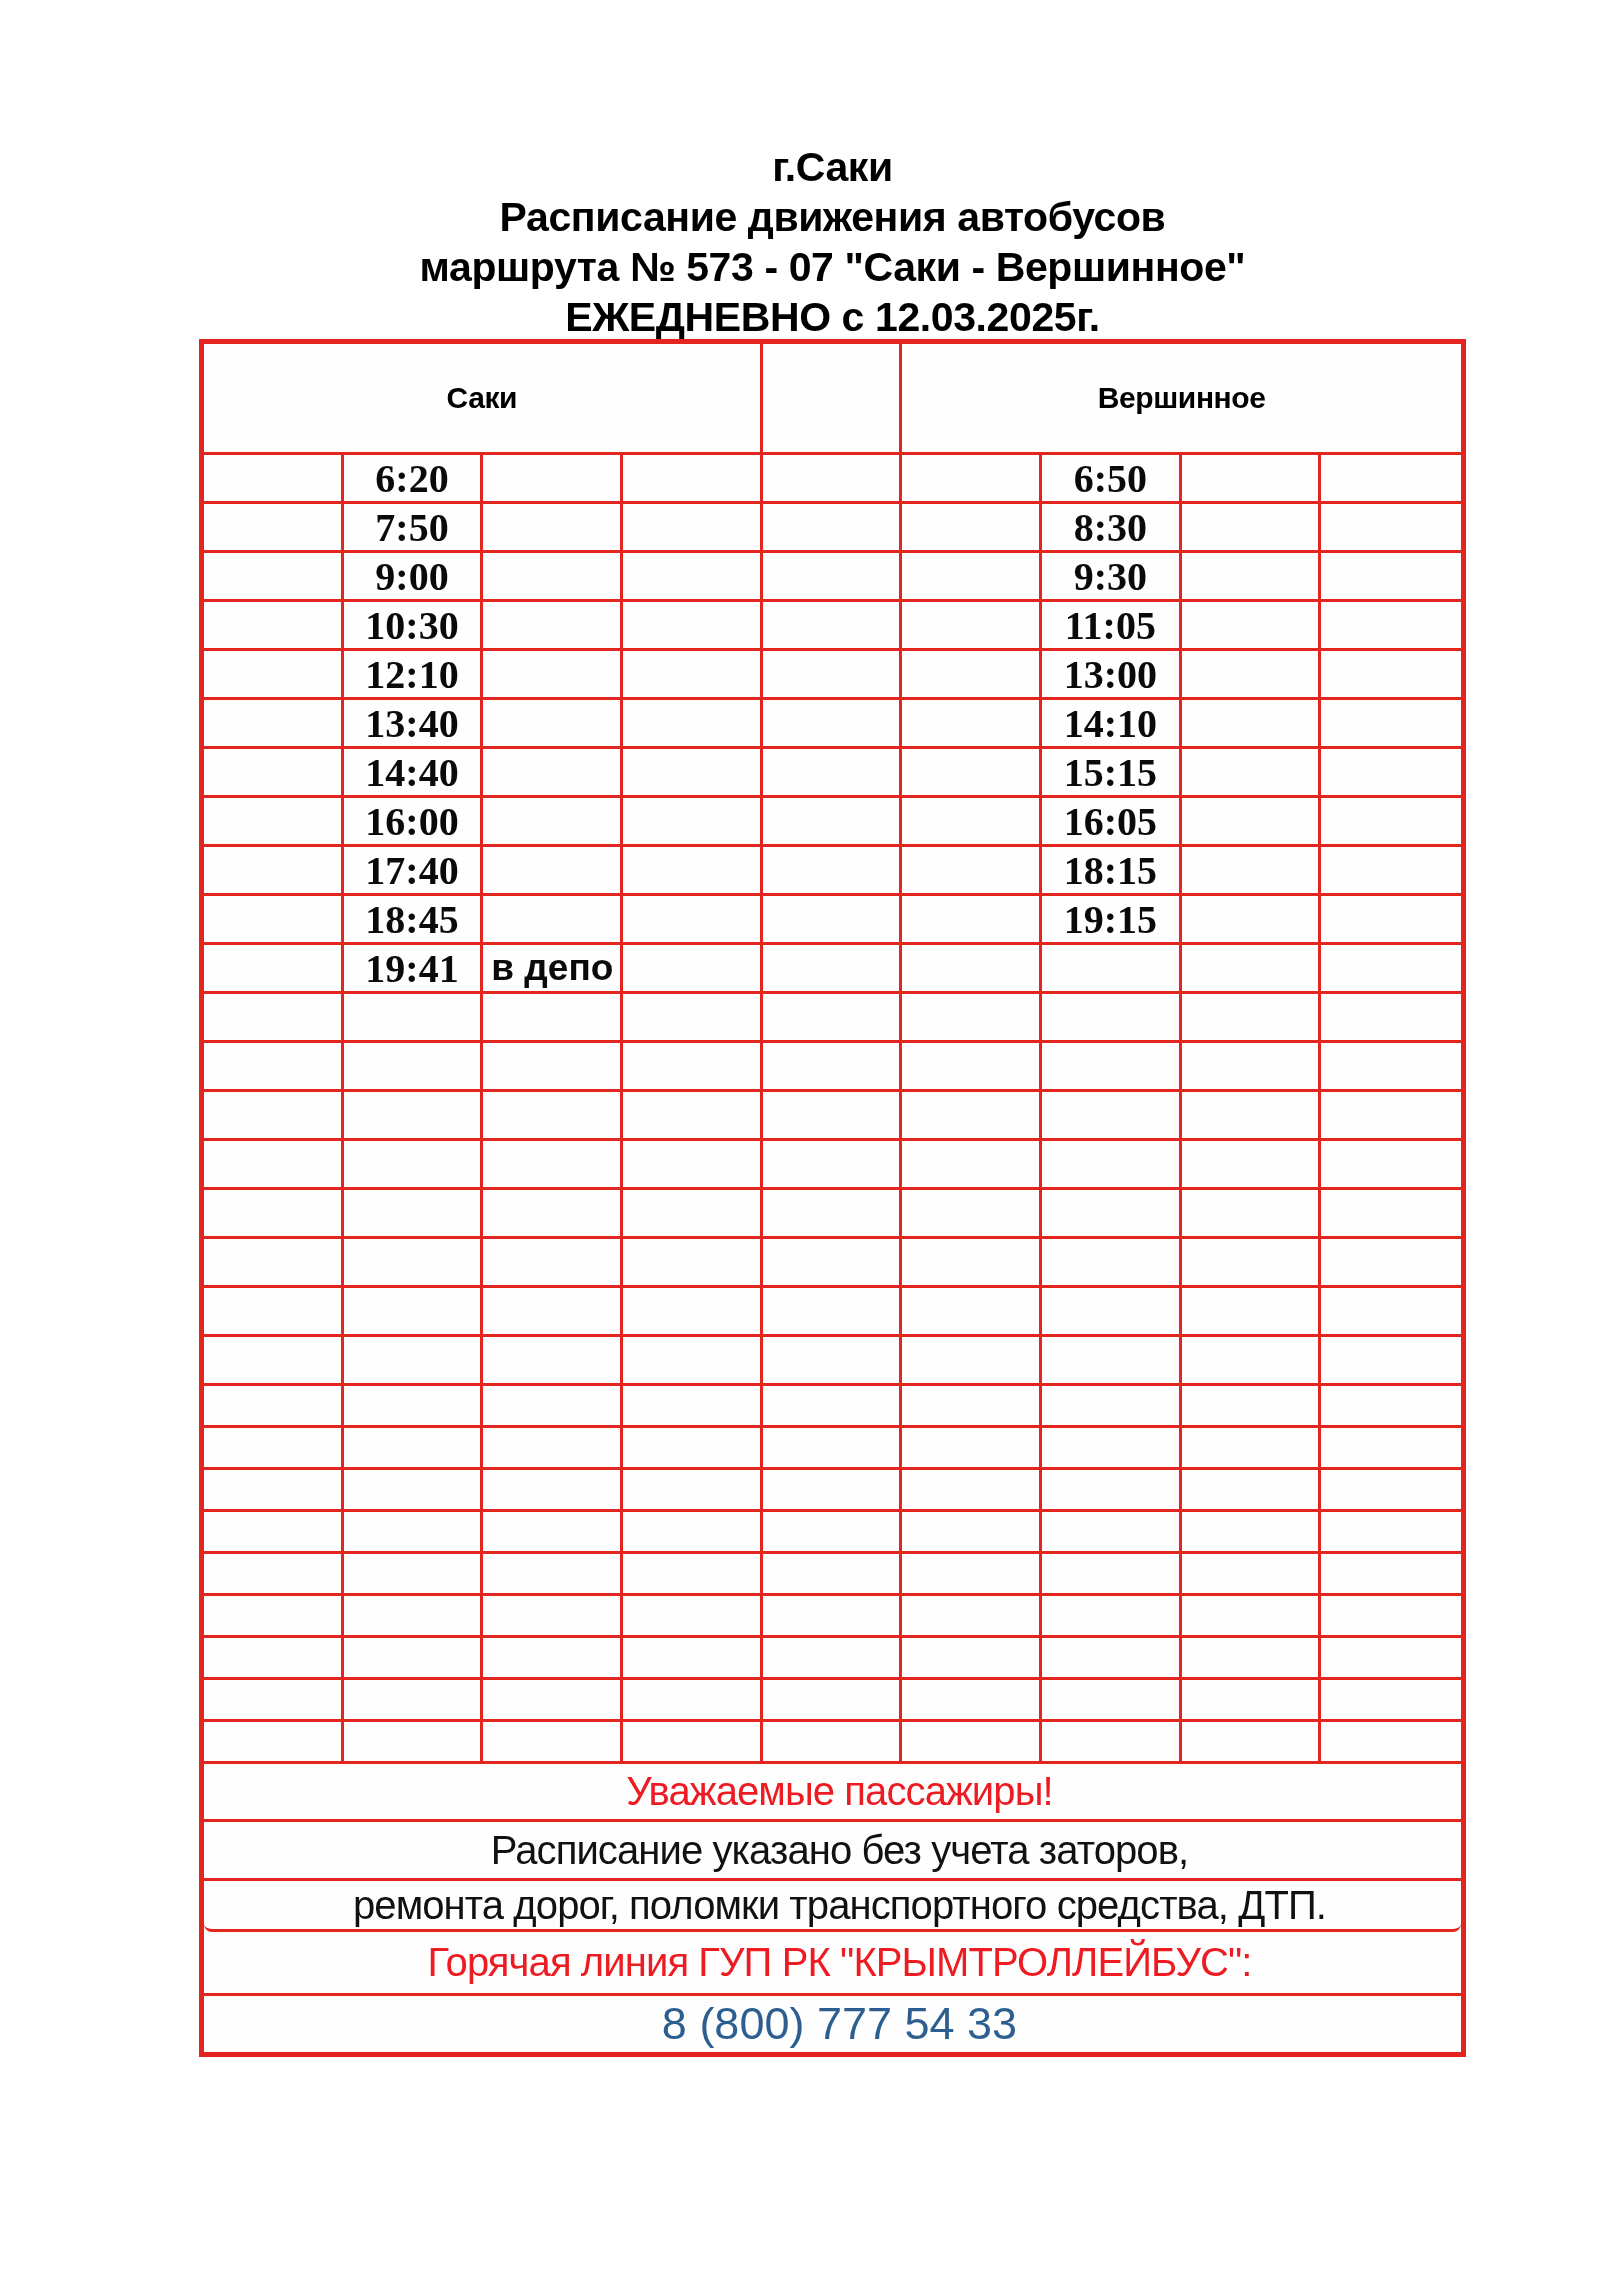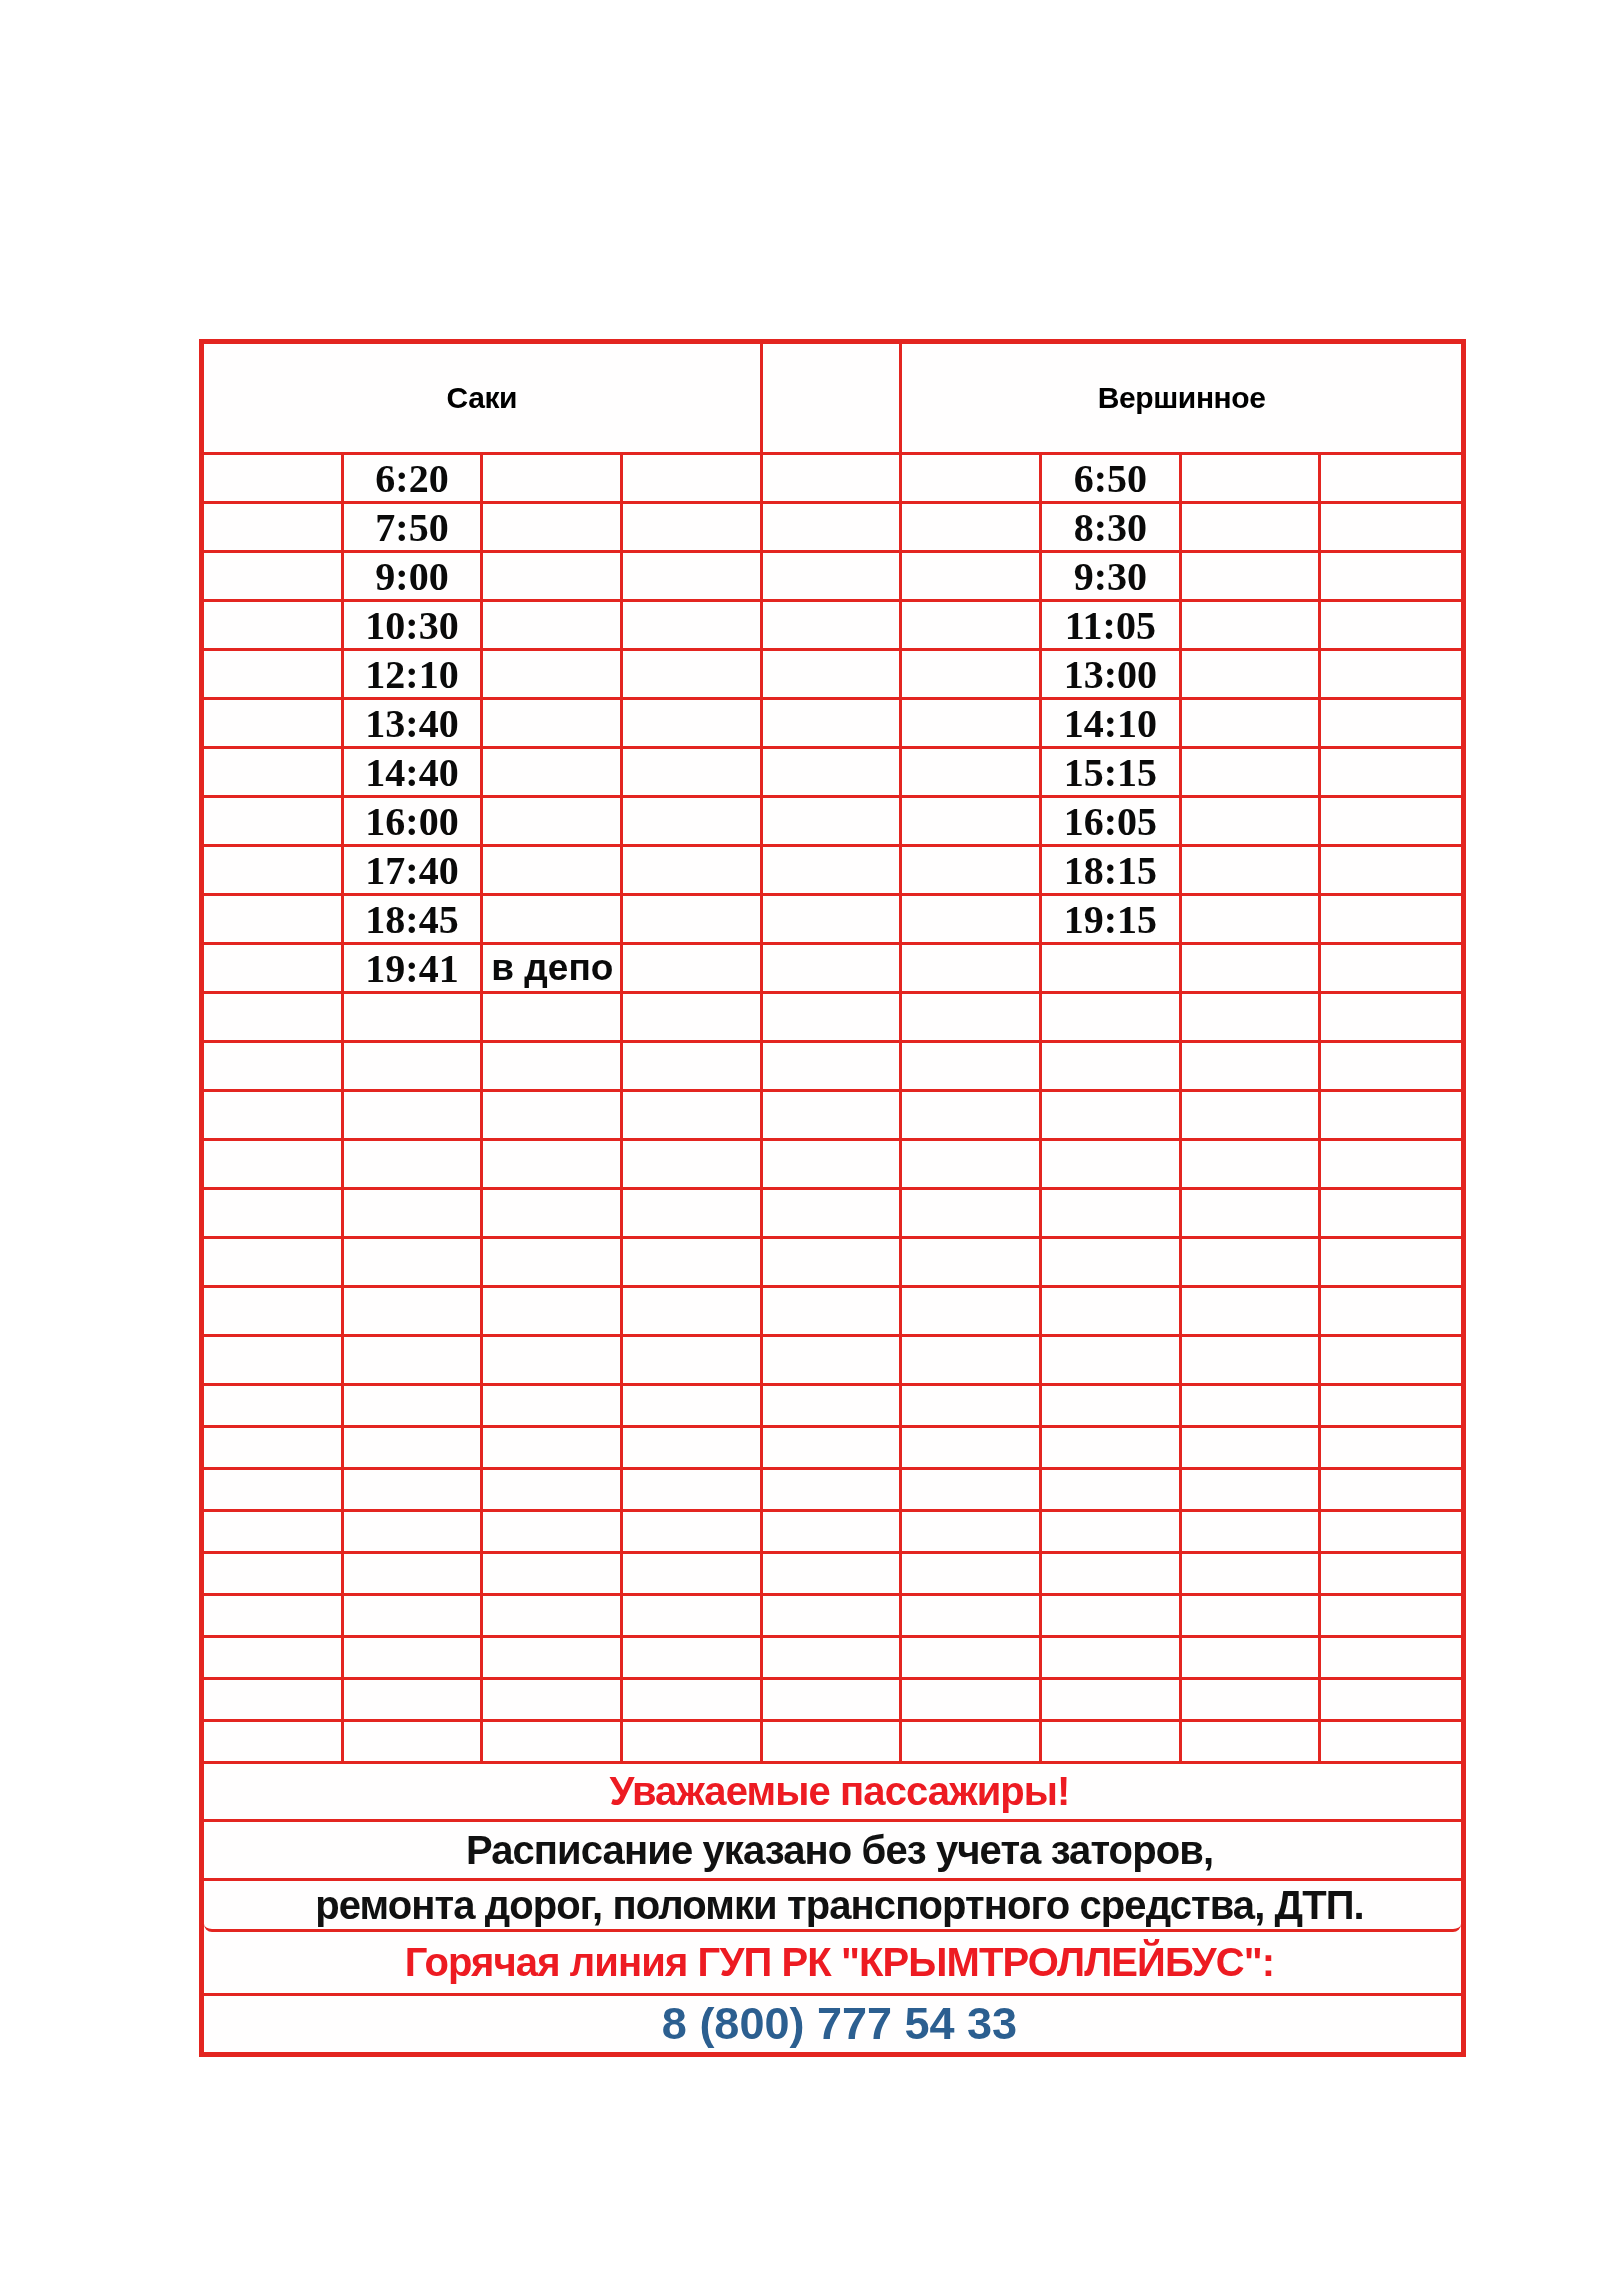--- a/index.html
+++ b/index.html
@@ -60,36 +60,42 @@
     font-family:Liberation Sans, sans-serif;
     font-weight:700;
     font-size:37px;
     justify-content:flex-start;
     padding-left:8px;
     color:#0a0a0a;
   }
   .notice{
     grid-column:1 / -1;
     border-right:0;
-    font-weight:700;
+    font-weight:400;
     font-size:40px;
     letter-spacing:-0.9px;
     text-align:center;
     padding-left:14px;
   }
   .notice.phone{
     font-size:45px;
     letter-spacing:0;
   }
 </style>
 </head>
 <body>
 
 <div class="page">
 
+  <div class="doc-title">
+    <div>г.Саки</div>
+    <div>Расписание движения автобусов</div>
+    <div>маршрута № 573 - 07 "Саки - Вершинное"</div>
+    <div>ЕЖЕДНЕВНО с 12.03.2025г.</div>
+  </div>
 
   <div class="grid">
     <div class="cell hdr span4">Саки</div>
     <div class="cell hdr"></div>
     <div class="cell hdr span4 ce">Вершинное</div>
 
     <div class="cell"></div>
       <div class="cell time">6:20</div>
       <div class="cell"></div>
       <div class="cell"></div>

